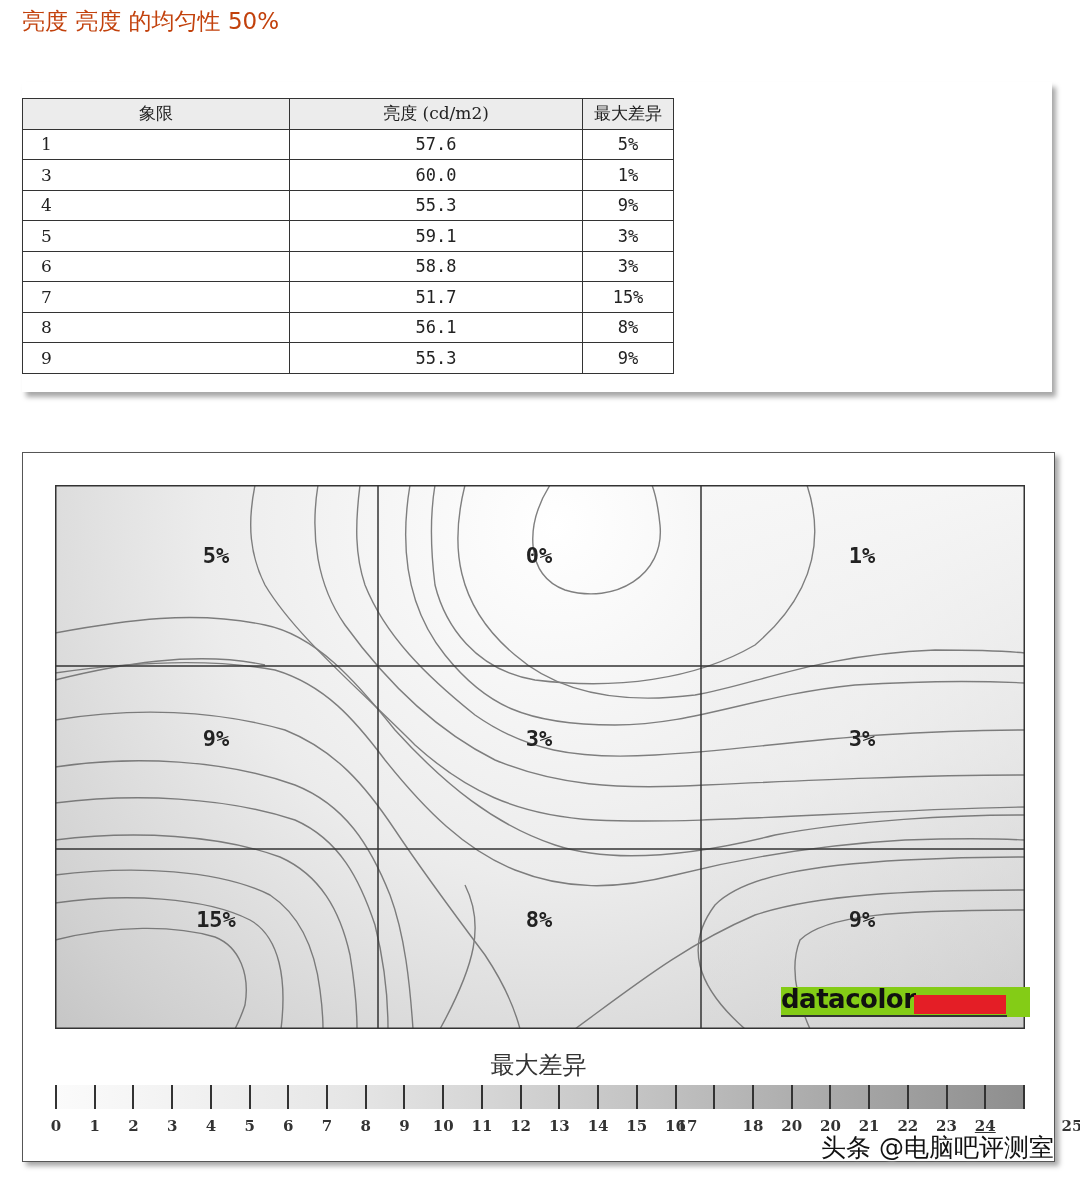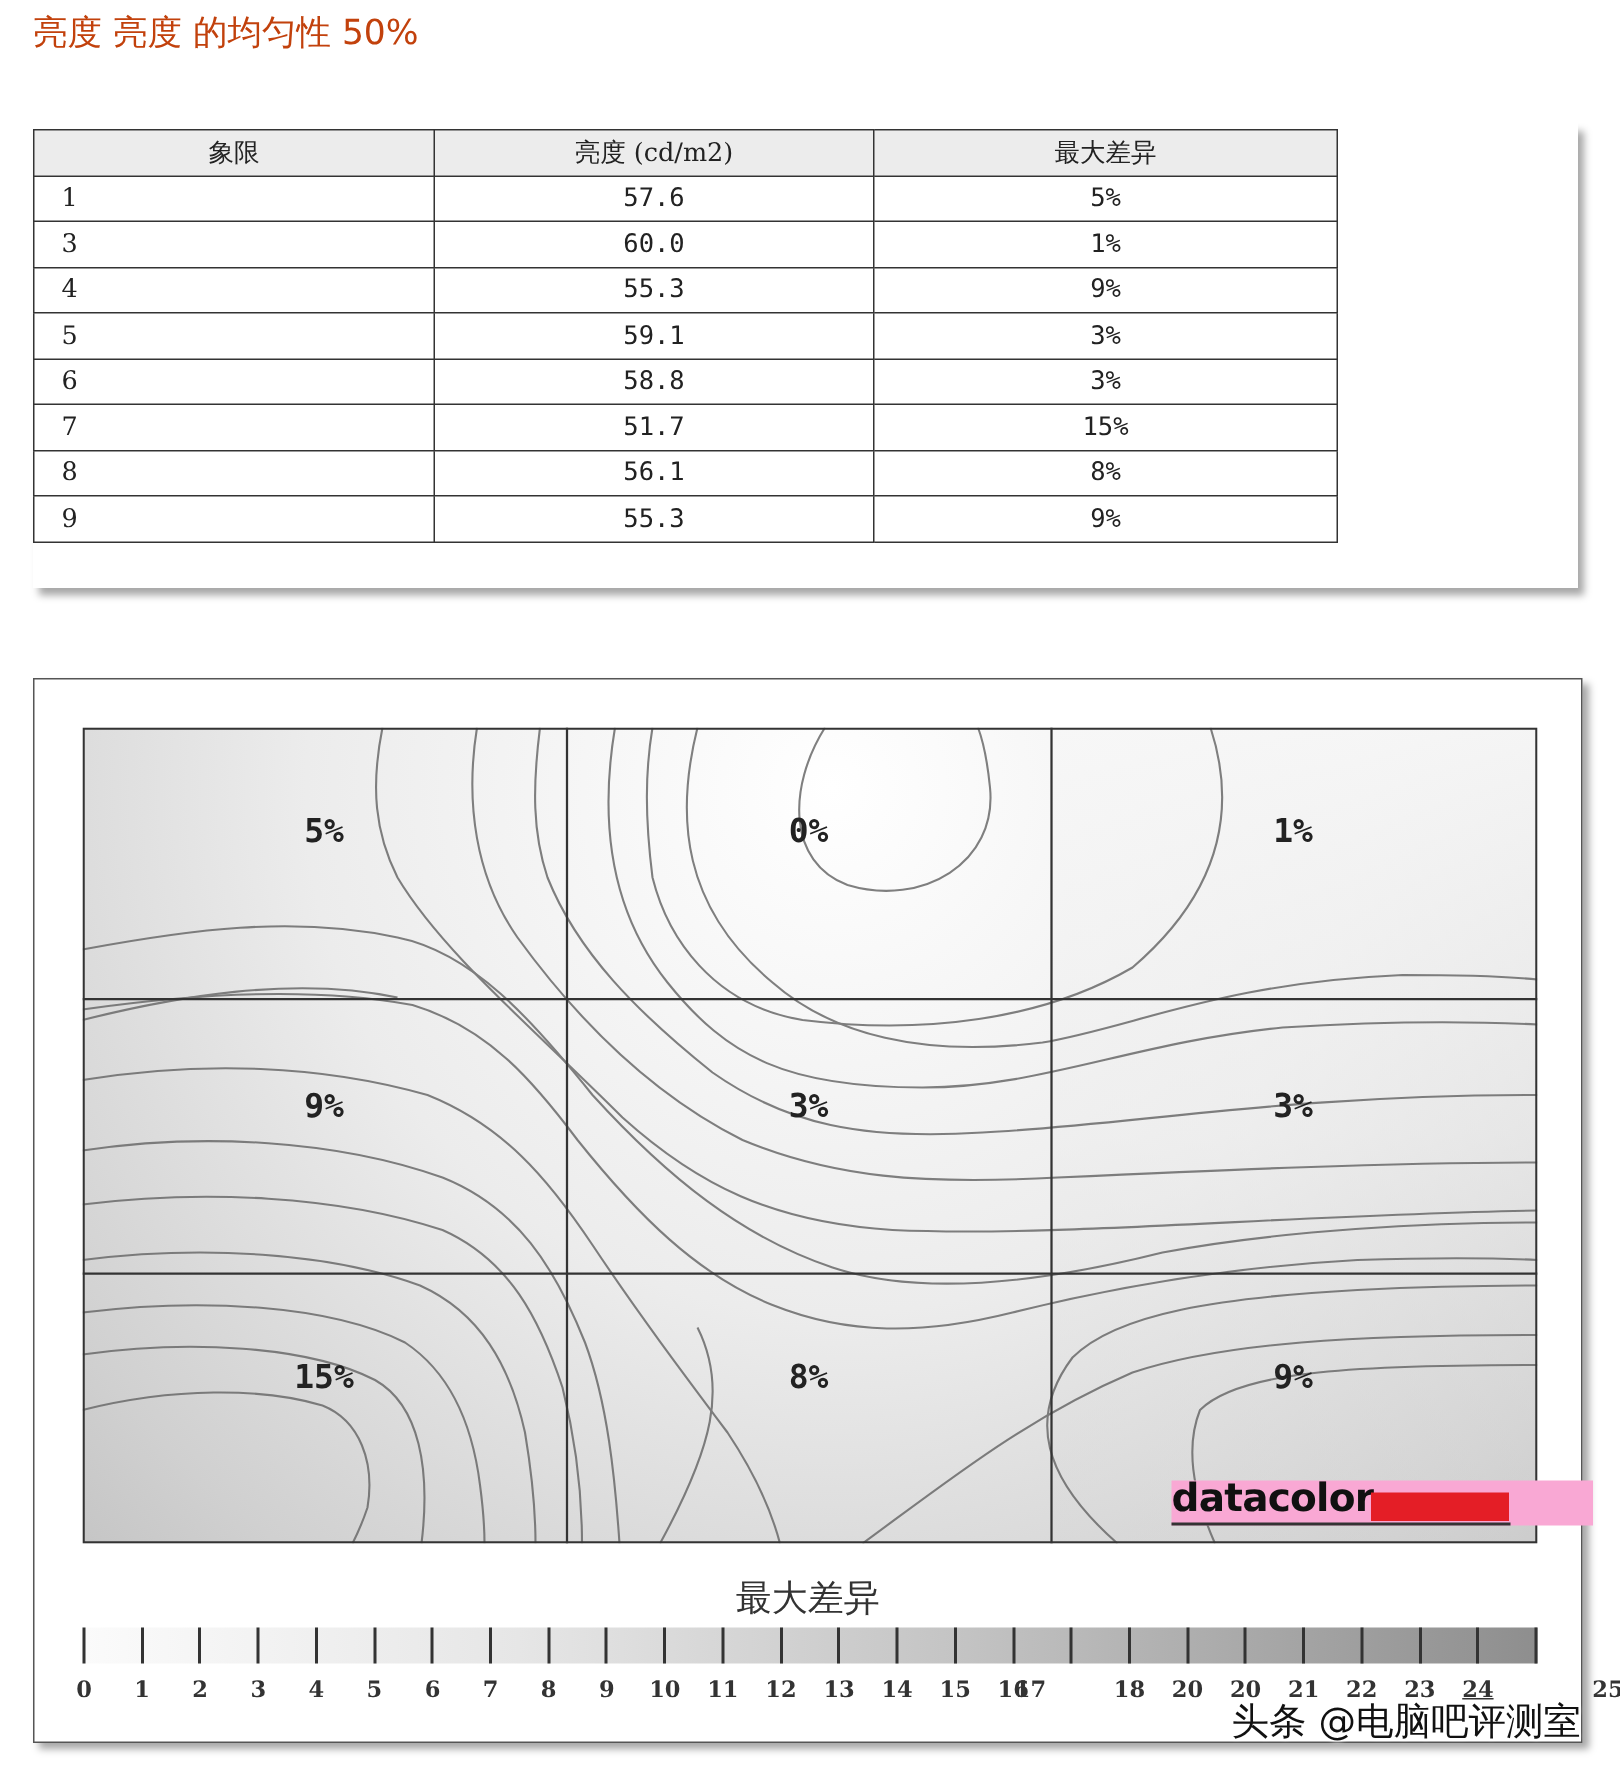--- a/index.html
+++ b/index.html
@@ -1,29 +1,29 @@
 <!DOCTYPE html>
 <html><head>
 <meta charset="utf-8">
 <style>
   html,body{margin:0;padding:0;background:#fff;}
   body{width:1080px;height:1186px;position:relative;overflow:hidden;font-family:"DejaVu Sans","Liberation Sans",sans-serif;color:#222;}
   .title{position:absolute;left:22px;top:6px;font-size:23px;color:#c2410c;letter-spacing:0px;}
   .table-card{position:absolute;left:22px;top:82px;width:1030px;height:310px;background:#fff;box-shadow:4px 5px 5px rgba(0,0,0,0.35);}
-  table.data{position:absolute;left:0;top:4px;border-collapse:collapse;width:870px;font-family:"DejaVu Serif","Liberation Serif",serif;font-size:17px;}
+  table.data{position:absolute;left:0;top:16px;border-collapse:collapse;width:652px;font-family:"DejaVu Serif","Liberation Serif",serif;font-size:17px;}
   table.data th, table.data td{border:1.5px solid #333;height:29.5px;padding:0;}
   table.data th{background:#ececec;font-weight:normal;text-align:center;color:#222;}
   table.data td.c0{text-align:left;padding-left:18px;width:248px;}
   table.data td.c1{text-align:center;width:292px;font-family:"DejaVu Sans Mono","Liberation Mono",monospace;}
   table.data td.c2{text-align:center;font-family:"DejaVu Sans Mono","Liberation Mono",monospace;}
   .chart-frame{position:absolute;left:22px;top:452px;width:1031px;height:708px;background:#fff;border:1.5px solid #555;box-shadow:4px 4px 5px rgba(0,0,0,0.35);}
   .plot{position:absolute;left:32px;top:32px;width:970px;height:544px;}
   .plot svg{position:absolute;left:0;top:0;}
   .cell-label{position:absolute;font-family:"DejaVu Sans Mono","Liberation Mono",monospace;font-weight:bold;font-size:22px;color:#222;transform:translate(-50%,-50%);}
-  .logo{position:absolute;left:726px;top:502px;width:249px;height:30px;background:#f9a8d4;padding-left:32px;}
+  .logo{position:absolute;left:726px;top:502px;width:249px;height:30px;background:#84cc16;}
   .logo .word{position:absolute;left:0;top:-3px;font-family:"DejaVu Sans","Liberation Sans",sans-serif;font-weight:bold;font-size:26px;letter-spacing:-0.5px;color:#111;}
   .logo .bar{position:absolute;left:133px;top:8px;width:92px;height:19px;background:#e41e26;}
   .logo .ul{position:absolute;left:0;top:28px;width:226px;height:2px;background:#333;}
   .legend-title{position:absolute;left:0;width:100%;top:596px;text-align:center;font-size:24px;color:#333;}
   .legend-bar{position:absolute;left:32px;top:632px;width:970px;height:24px;background:linear-gradient(to right,#fbfbfb 0%,#e6e6e6 30%,#c4c4c4 60%,#8e8e8e 100%);}
   .tick{position:absolute;top:632px;width:2px;height:24px;background:#333;}
   .tick-label{position:absolute;top:664px;font-family:"DejaVu Serif","Liberation Serif",serif;font-size:15px;font-weight:bold;color:#333;transform:translateX(-50%);}
   .watermark{position:absolute;right:26px;bottom:22px;font-size:25px;color:#111;text-shadow:0 0 2px #fff,0 0 3px #fff;}
 </style>
 </head>

